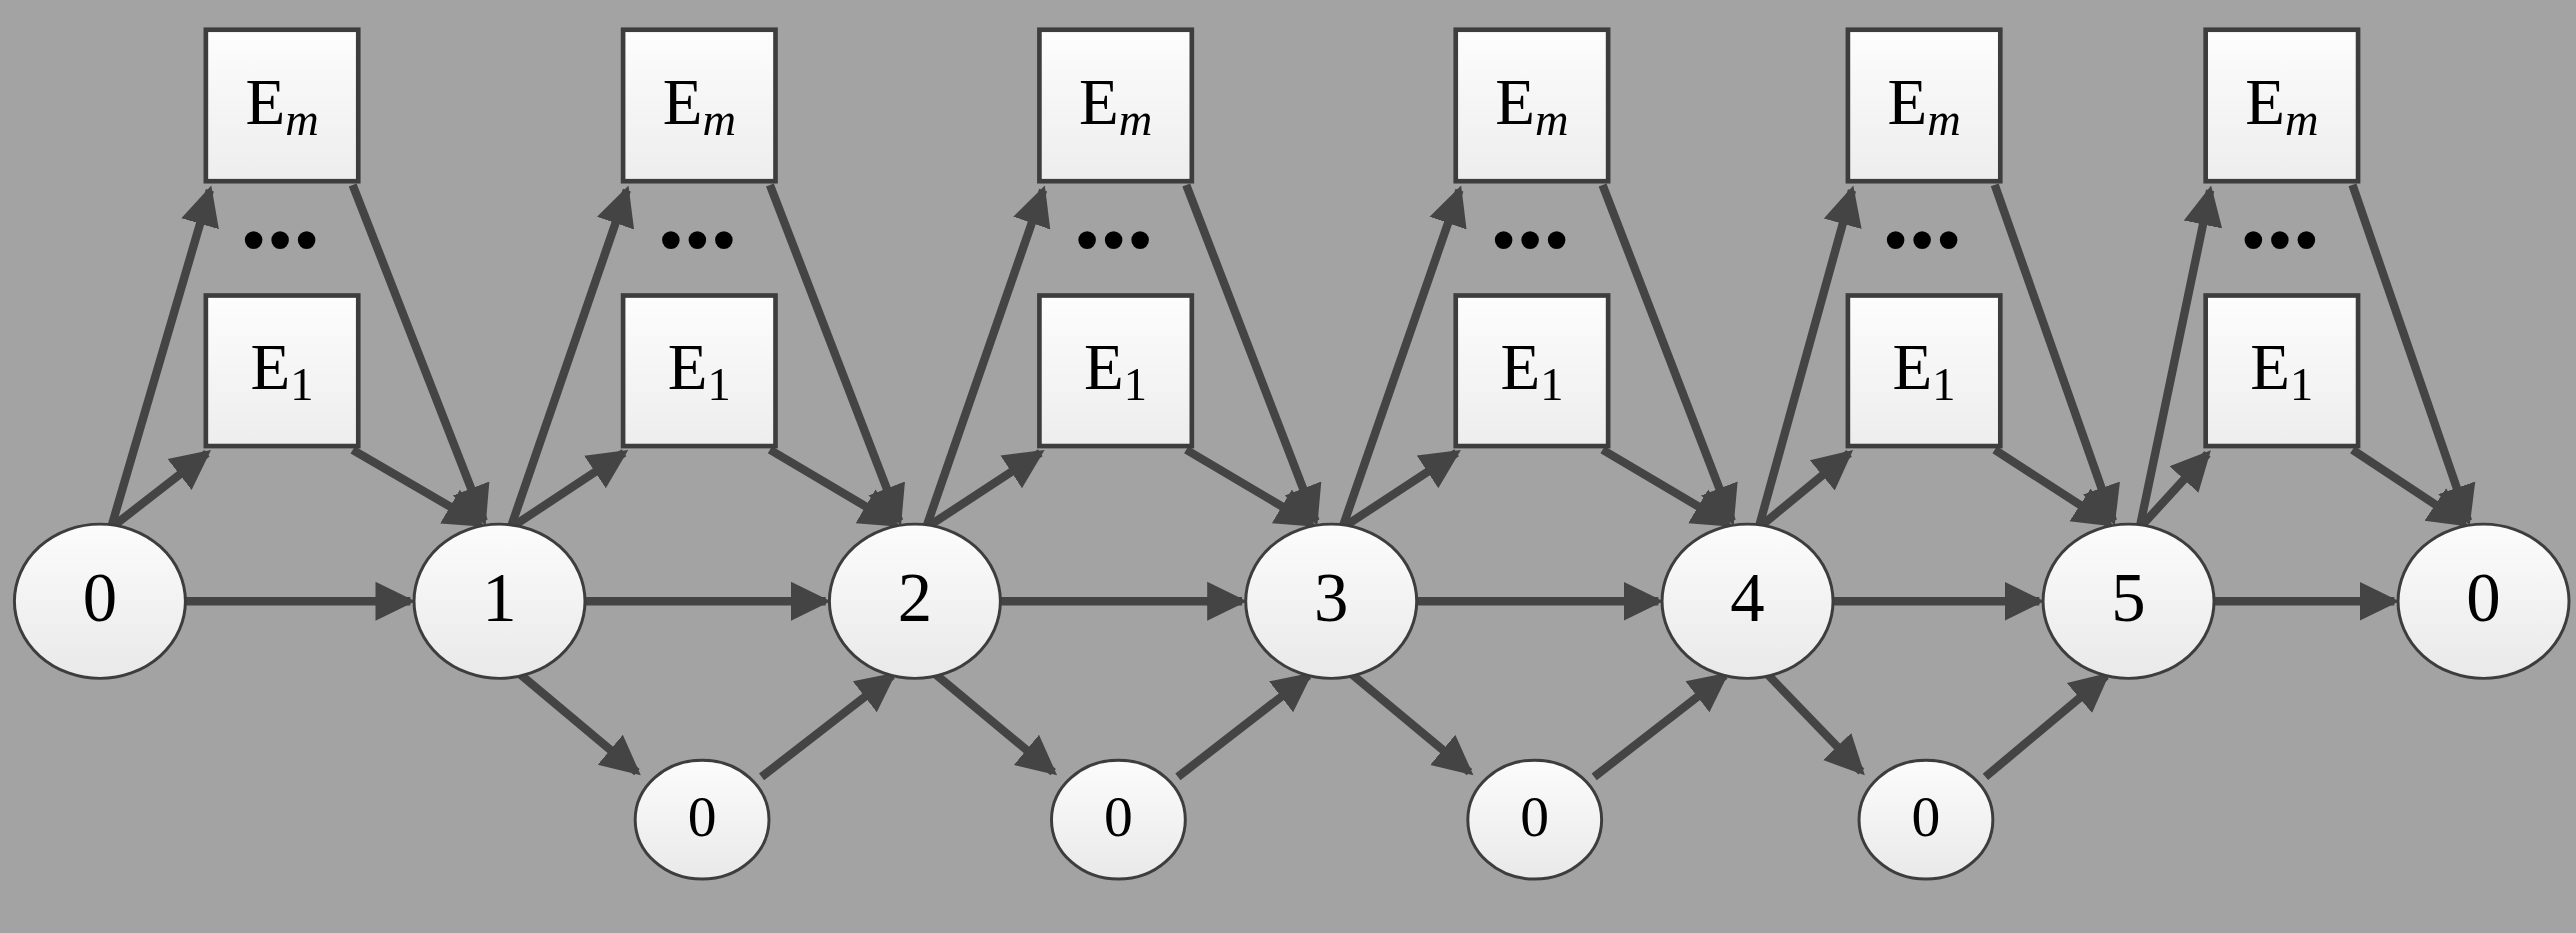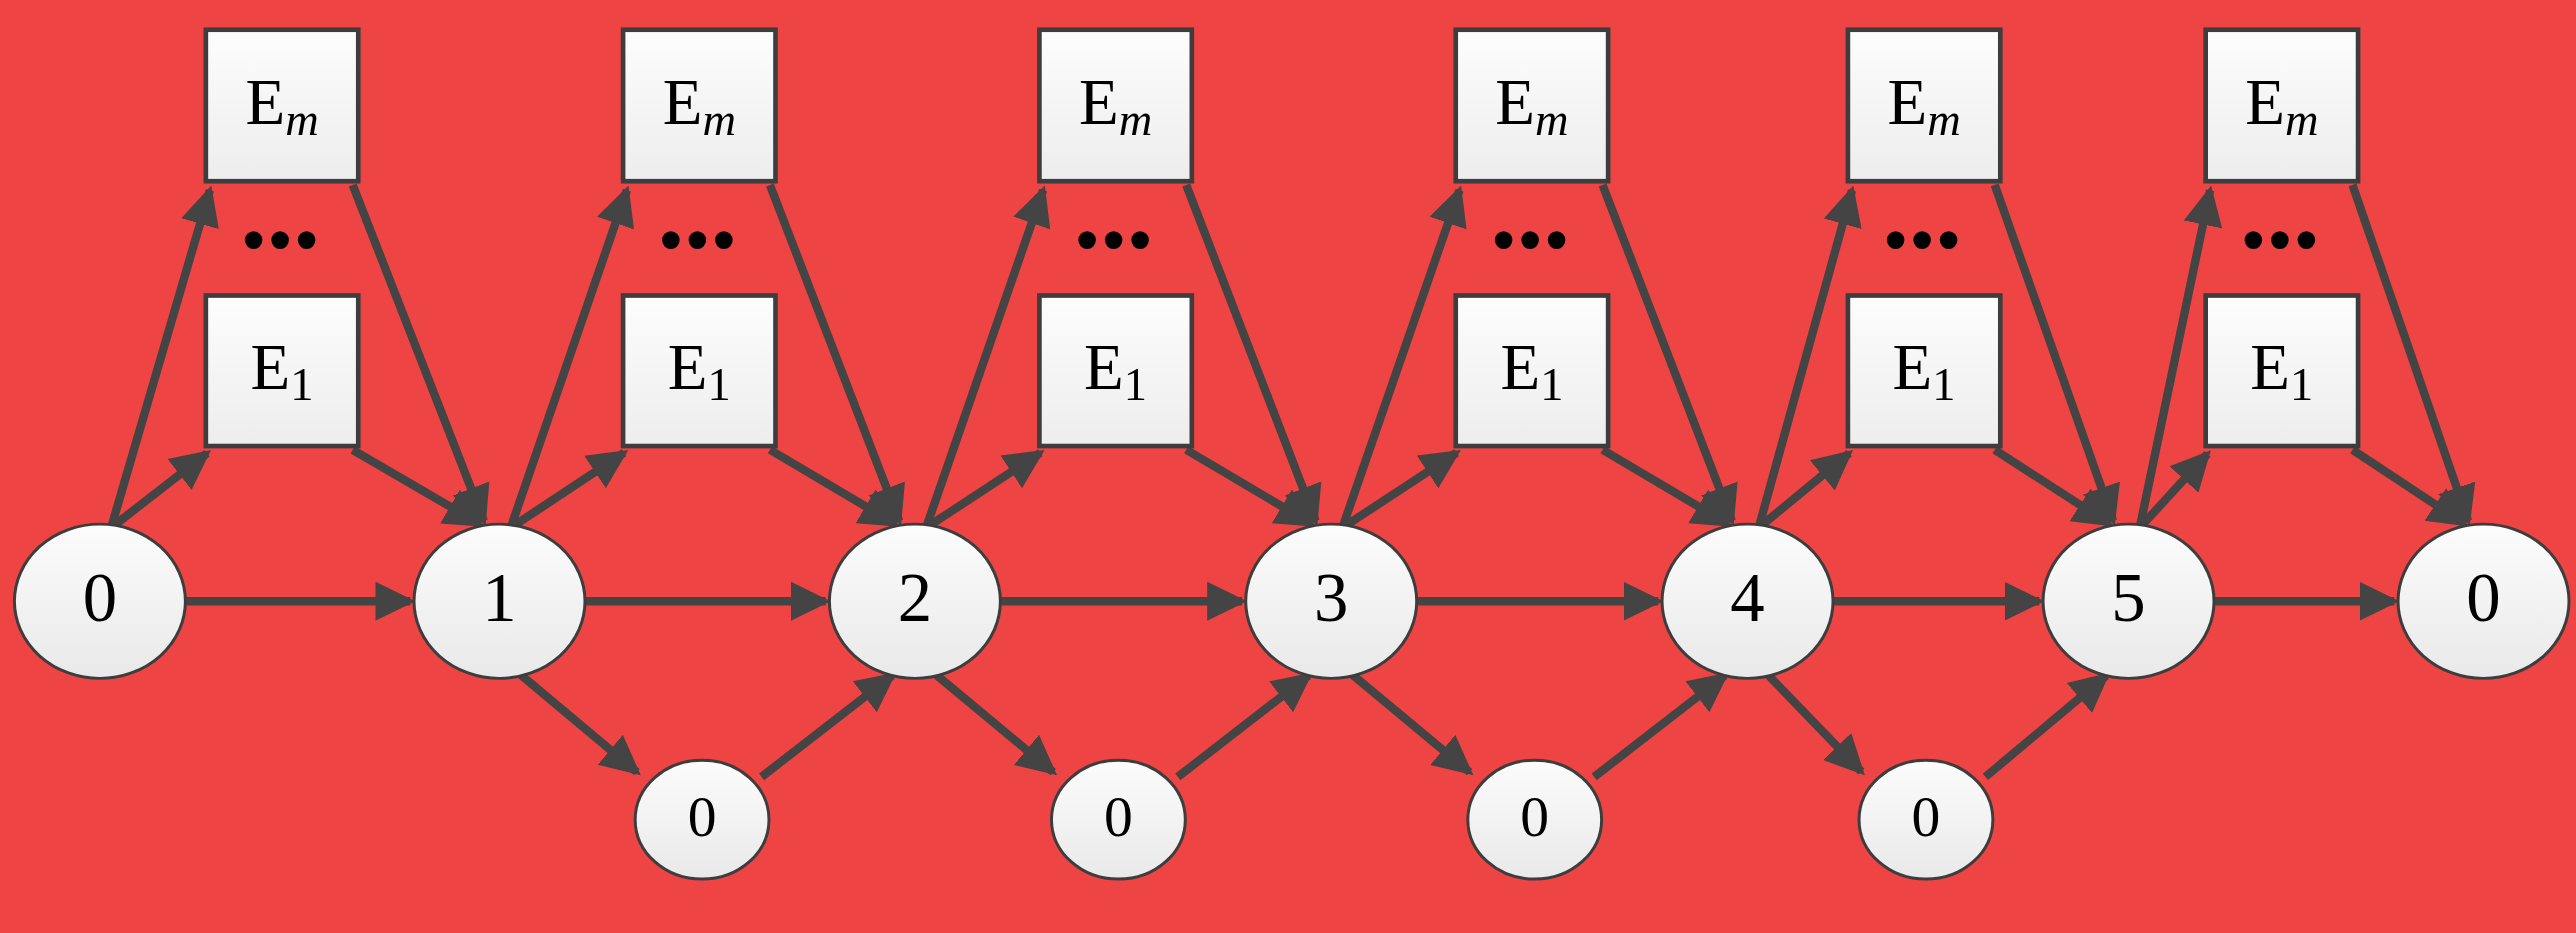--- a/index.html
+++ b/index.html
@@ -1,17 +1,17 @@
 <!DOCTYPE html>
 <html style="font-size:15px"><head>
 <meta charset="utf-8">
 <style>
   html,body{margin:0;padding:0;background:#ffffff;}
   body{width:2576px;height:933px;overflow:hidden;font-family:"Liberation Serif",serif;}
-  #stage{position:relative;width:2576px;height:933px;background:#ef4444;}
+  #stage{position:relative;width:2576px;height:933px;background:#a3a3a3;}
   svg#graph{position:absolute;left:0;top:0;width:2576px;height:933px;display:block;}
   .node-ellipse{fill:url(#nodeGrad);stroke:#3d3d3d;stroke-width:3.2;}
   .box-rect{fill:url(#boxGrad);stroke:#3d3d3d;stroke-width:5;}
   .edge{stroke:#444444;stroke-width:9;fill:none;stroke-linecap:butt;}
   .lbl{font-family:"Liberation Serif",serif;fill:#000000;text-anchor:middle;dominant-baseline:middle;}
   .node-lbl{font-size:74px;}
   .small-node-lbl{font-size:62px;}
   .box-lbl{font-size:70px;}
   .dots{font-size:70px;letter-spacing:4px;font-weight:bold;}
 </style>

